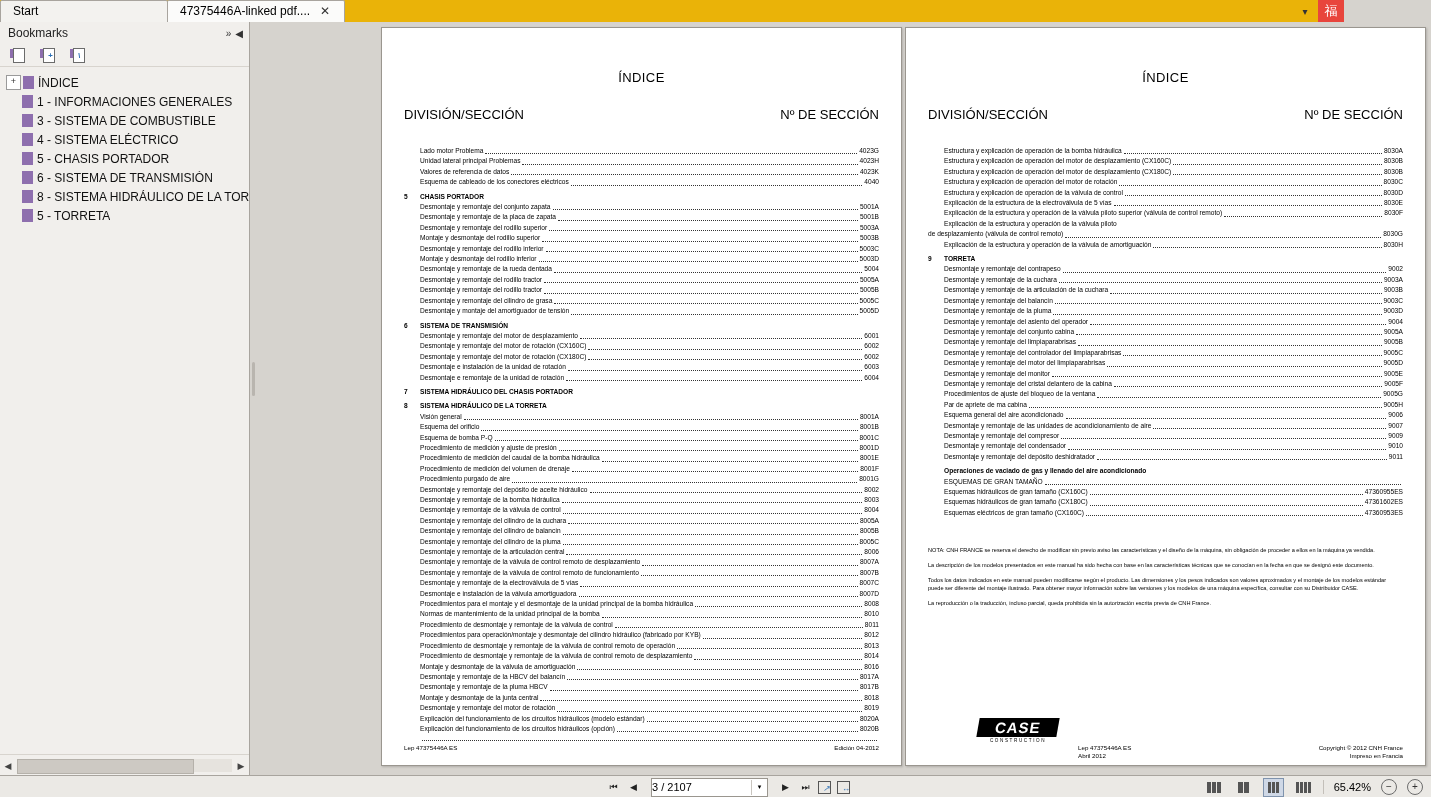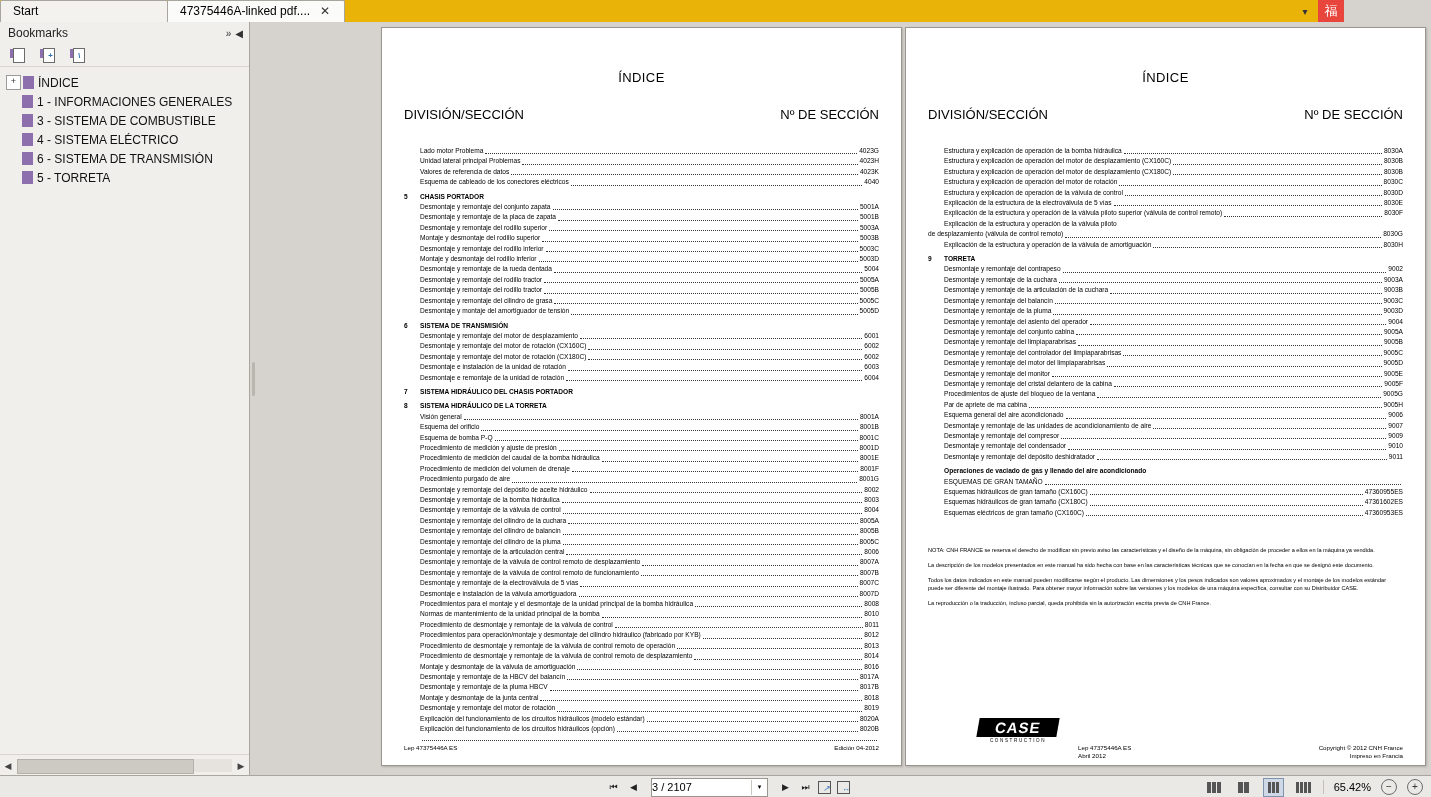--- a/index.html
+++ b/index.html
@@ -226,21 +226,29 @@
     <div class="bm-row child">
       <span class="bullet"></span>
       <span class="lbl">3 - SISTEMA DE COMBUSTIBLE</span>
     </div>
     <div class="bm-row child">
       <span class="bullet"></span>
       <span class="lbl">4 - SISTEMA ELÉCTRICO</span>
     </div>
     <div class="bm-row child">
       <span class="bullet"></span>
+      <span class="lbl">5 - CHASIS PORTADOR</span>
+    </div>
+    <div class="bm-row child">
+      <span class="bullet"></span>
       <span class="lbl">6 - SISTEMA DE TRANSMISIÓN</span>
+    </div>
+    <div class="bm-row child">
+      <span class="bullet"></span>
+      <span class="lbl">8 - SISTEMA HIDRÁULICO DE LA TOR</span>
     </div>
     <div class="bm-row child">
       <span class="bullet"></span>
       <span class="lbl">5 - TORRETA</span>
     </div>
   </div>
 </div>
 
 <div class="bm-hscroll">
   <span class="arr">◀</span>

